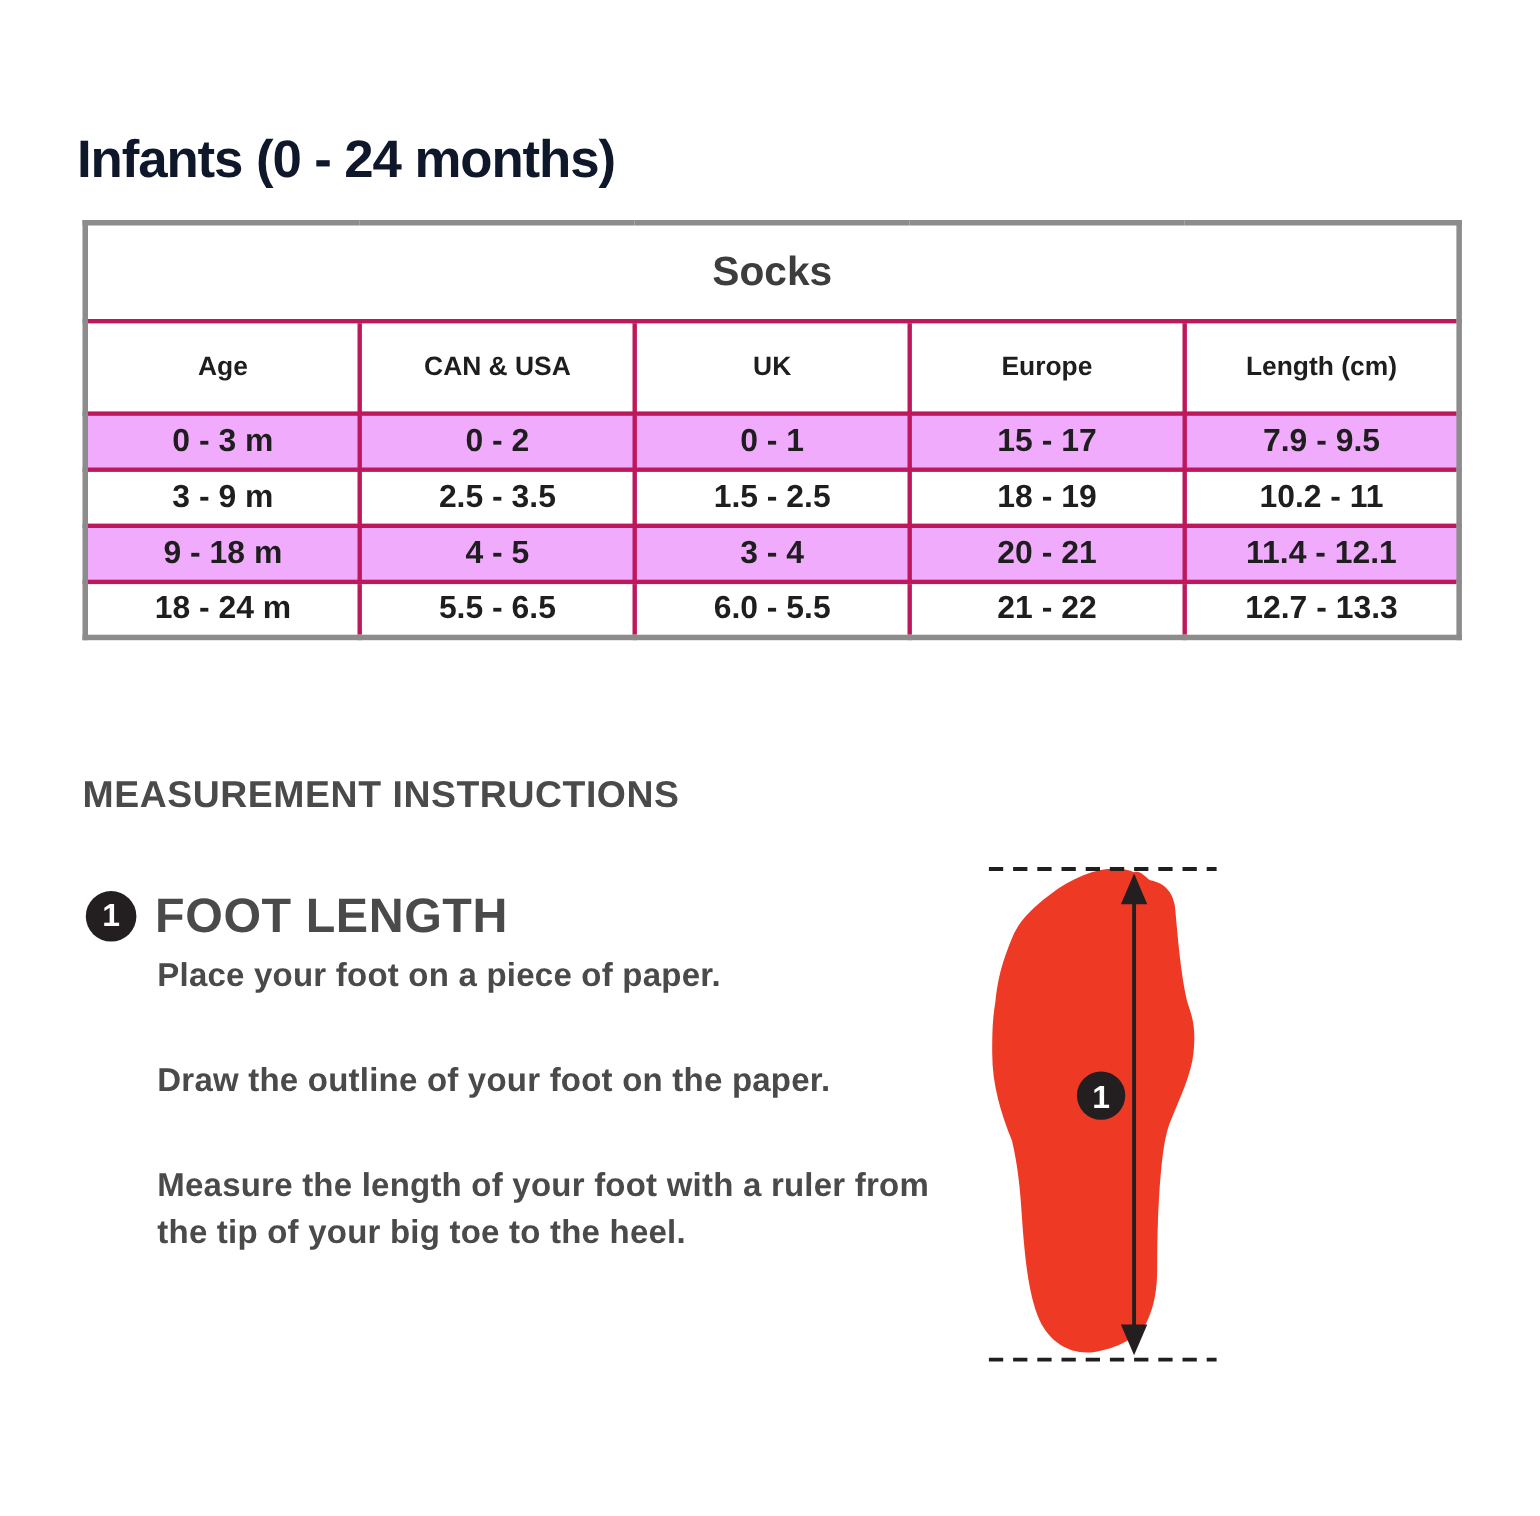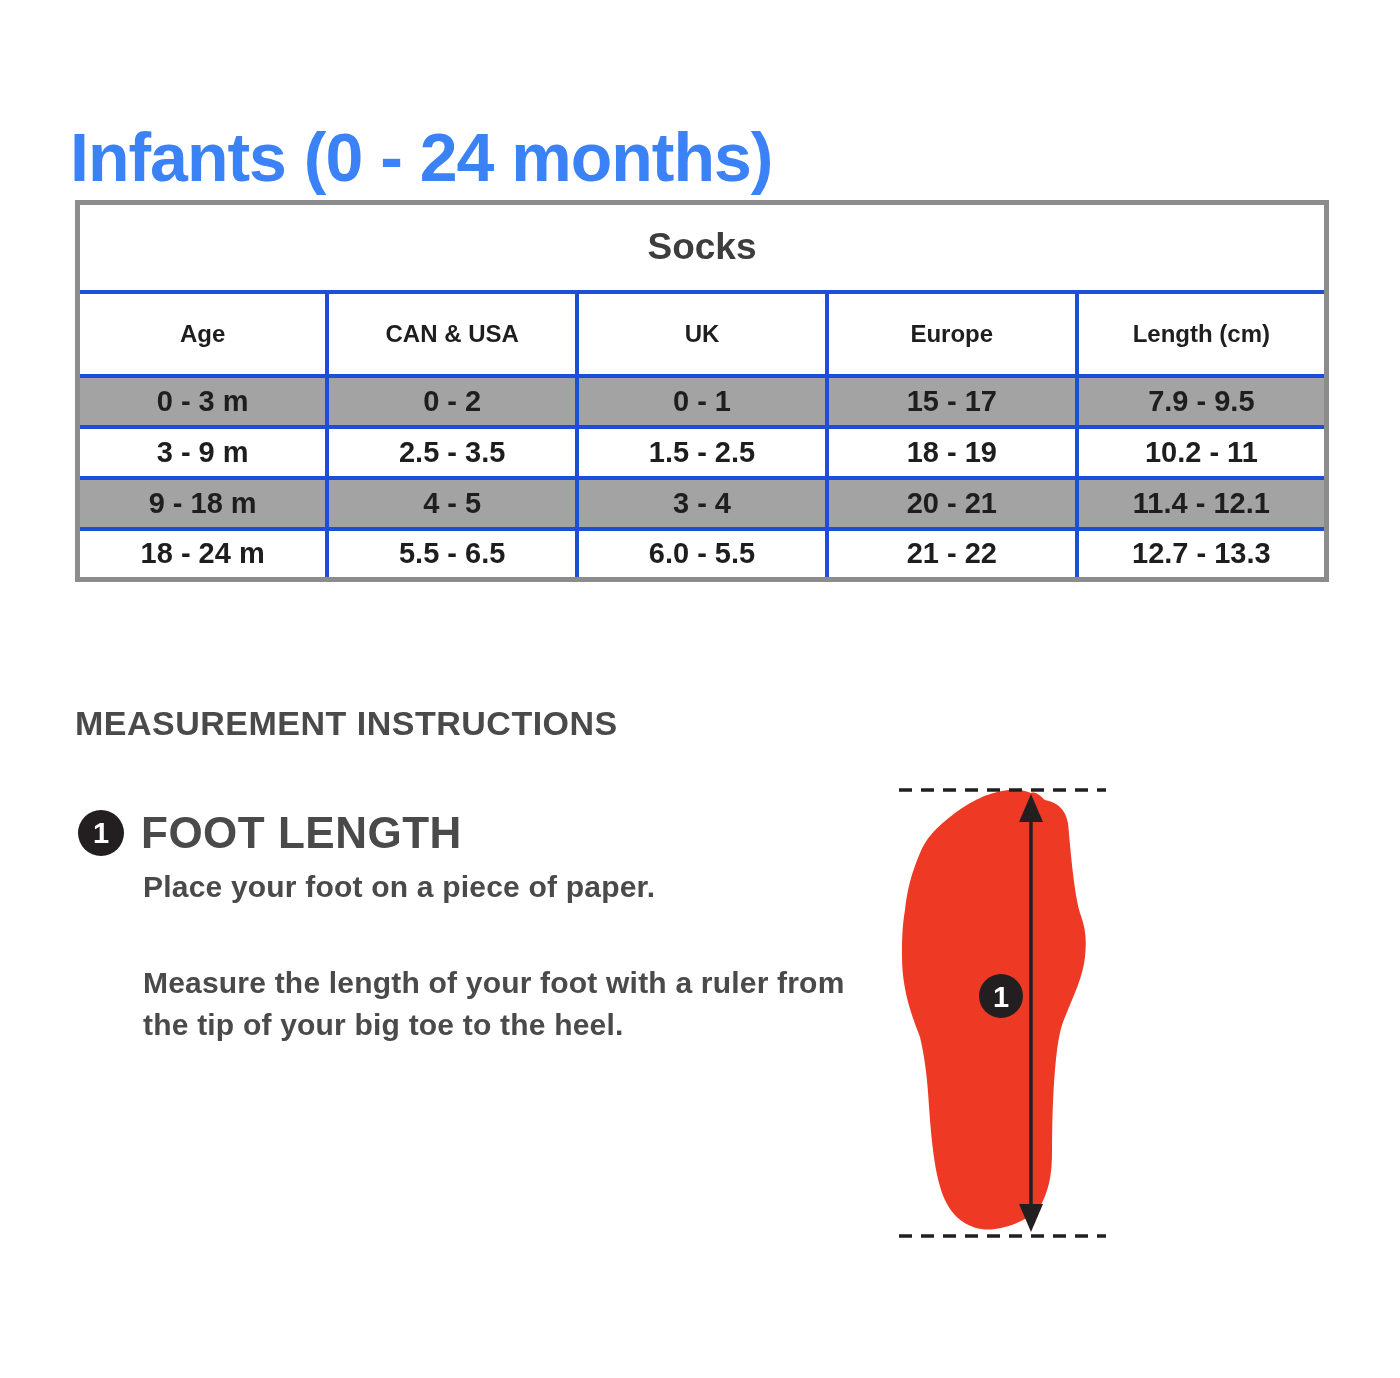--- a/index.html
+++ b/index.html
@@ -12,43 +12,43 @@
     position: relative;
     overflow: hidden;
   }
 
   
   .page-title {
     position: absolute;
     left: 70px;
     top: 120px;
     margin: 0;
-    font-size: 68px;
+    font-size: 48px;
     font-weight: bold;
     letter-spacing: -1px;
-    color: #3b82f6;
+    color: #0f172a;
     line-height: 1.1;
   }
 
   
   .table-wrap {
     position: absolute;
     left: 75px;
     top: 200px;
     width: 1254px;
   }
   table.size-table {
     border-collapse: collapse;
     width: 100%;
     table-layout: fixed;
     border: 5px solid #8c8c8c;
   }
   table.size-table th,
   table.size-table td {
-    border: 4px solid #1d4ed8;
+    border: 4px solid #be185d;
     text-align: center;
     vertical-align: middle;
     padding: 0;
   }
   th.group-header {
     height: 89px;
     text-align: left;
     padding-left: 42px;
     font-size: 37px;
     font-weight: bold;
@@ -63,21 +63,21 @@
     color: #1e1e1e;
     background: #ffffff;
   }
   tr.data-row td {
     height: 51px;
     font-size: 29px;
     font-weight: bold;
     color: #1e1e1e;
     background: #ffffff;
   }
-  tr.data-row.shade td { background: #a3a3a3; }
+  tr.data-row.shade td { background: #f0abfc; }
 
   
   .mi-heading {
     position: absolute;
     left: 75px;
     top: 704px;
     margin: 0;
     font-size: 34px;
     font-weight: bold;
     letter-spacing: 0.5px;
@@ -187,20 +187,21 @@
 
 <h2 class="mi-heading">MEASUREMENT INSTRUCTIONS</h2>
 
 <div class="step-row">
   <span class="step-badge">1</span>
   <span class="step-title">FOOT LENGTH</span>
 </div>
 
 <div class="instruction-text">
   <p>Place your foot on a piece of paper.</p>
+  <p>Draw the outline of your foot on the paper.</p>
   <p>Measure the length of your foot with a ruler from the tip of your big toe to the heel.</p>
 </div>
 
 <div class="foot-figure">
   <svg width="215" height="462" viewBox="0 0 215 462" xmlns="http://www.w3.org/2000/svg">
 
     <path d="M 136 11
          C 115 2, 85 12, 60 31
          C 40 46, 30 58, 25 71
          C 15 95, 12 110, 10 128

